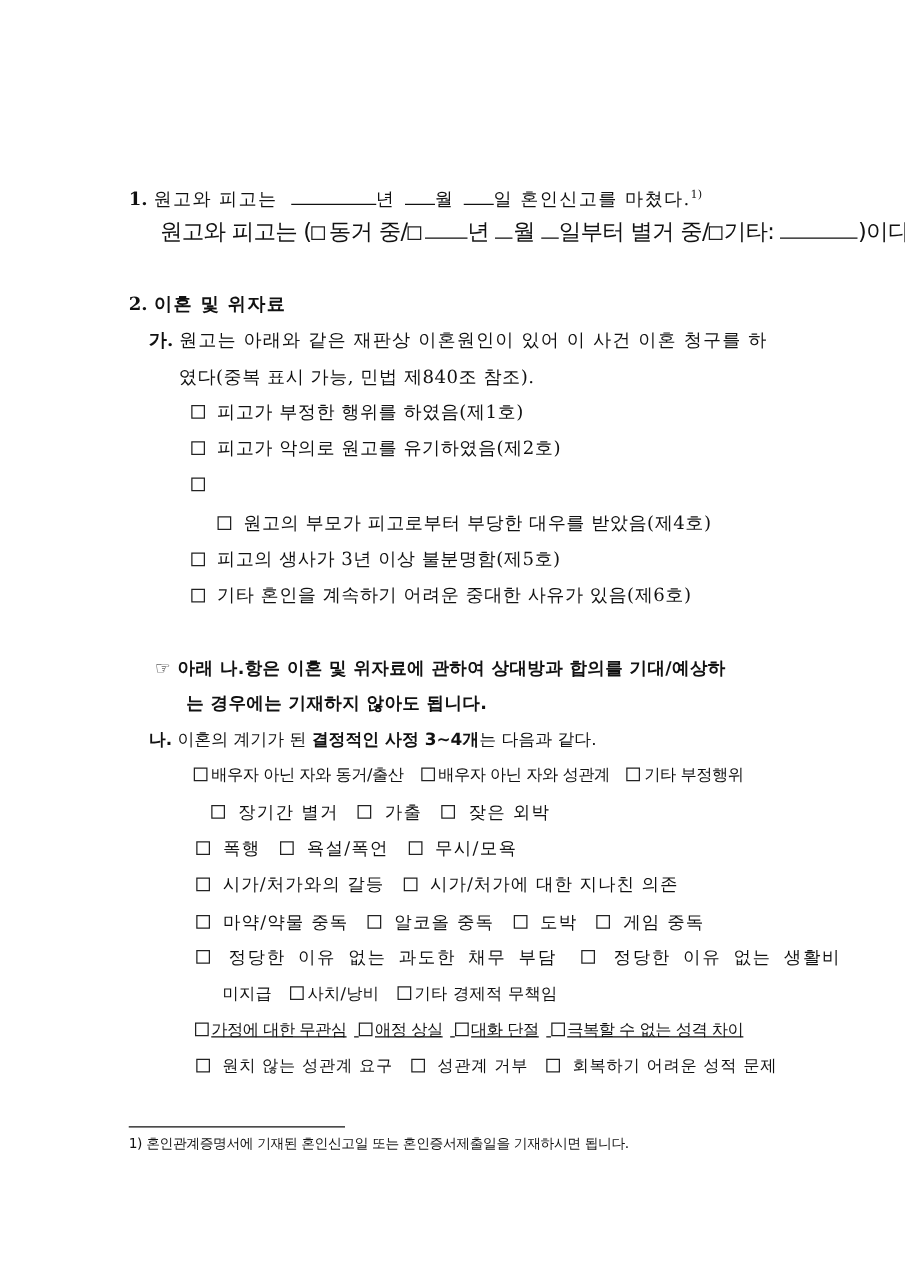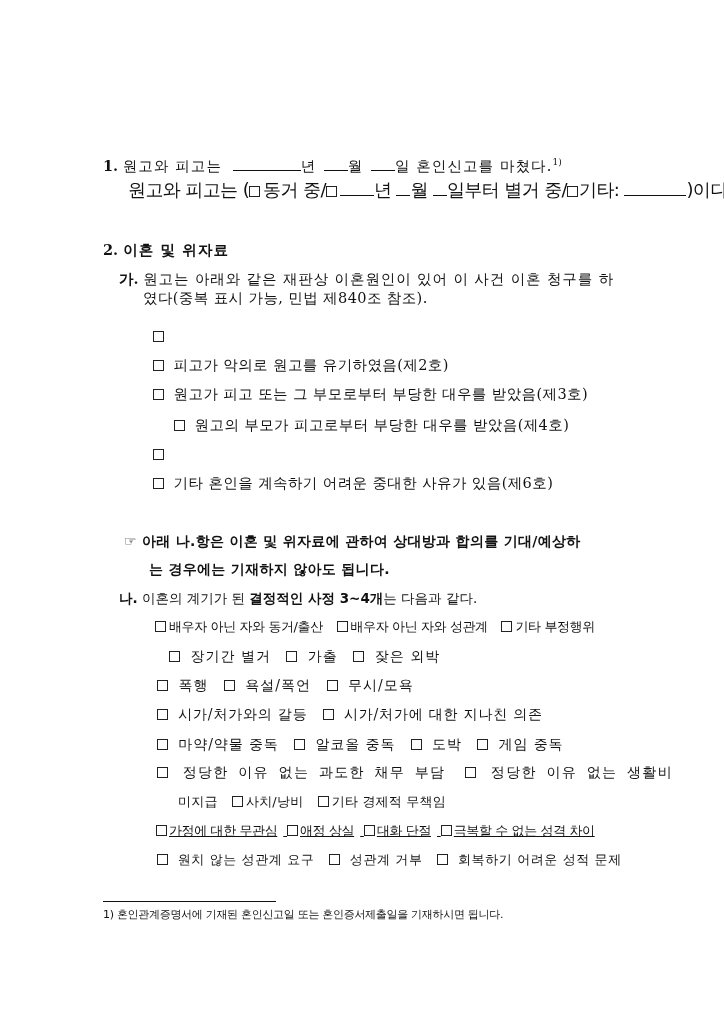--- a/index.html
+++ b/index.html
@@ -1,18 +1,18 @@
 <!DOCTYPE html>
 <html><head>
 <meta charset="utf-8">
 <style>
   html, body { margin: 0; padding: 0; background: #ffffff; }
   body { width: 724px; height: 1024px; position: relative; overflow: hidden;
          font-family: "DejaVu Serif", "Liberation Serif", serif; color: #111; }
-  .line { position: absolute; white-space: nowrap; font-size: 14.5px; line-height: 28px; }
+  .line { position: absolute; white-space: nowrap; font-size: 14.5px; line-height: 16px; }
   .sm { font-size: 18px; }
   .bold { font-weight: bold; }
   .sans { font-family: "DejaVu Sans", "Liberation Sans", sans-serif; }
   .blank { display: inline-block; border-bottom: 1px solid #111; height: 14px; vertical-align: baseline; }
   .cb { display: inline-block; width: 11px; height: 11px; border: 1px solid #222; vertical-align: -1px; margin-right: 5px; box-sizing: border-box; background: #fff; }
   .sp { display: inline-block; width: 10px; }
   sup { font-size: 9px; vertical-align: 6px; }
   .fn-rule { position: absolute; left: 103px; top: 901px; width: 173px; height: 1px; background: #111; }
   .fn { position: absolute; left: 103px; top: 907px; font-size: 11px; white-space: nowrap;
         font-family: "DejaVu Sans", "Liberation Sans", sans-serif; letter-spacing: -0.3px; }
@@ -40,29 +40,29 @@
 
 <div class="line bold" style="left:103px; top:236px;">
   <span>2.</span>
   <span class="ltr">이혼 및 위자료</span>
 </div>
 
 <div class="line" style="left:119px; top:265px;">
   <span class="bold">가.</span>
   <span class="ltr2" style="letter-spacing:0.9px;">원고는 아래와 같은 재판상 이혼원인이 있어 이 사건 이혼 청구를 하</span>
 </div>
-<div class="line" style="left:143px; top:284px;">
+<div class="line" style="left:143px; top:294px;">
   <span class="ltr2">였다(중복 표시 가능, 민법 제840조 참조).</span>
 </div>
 
-<div class="line" style="left:153px; top:322px;"><span class="cb"></span> </div>
+<div class="line" style="left:153px; top:322px;"><span class="cb"></span> <span class="ltr2">피고가 부정한 행위를 하였음(제1호)</span></div>
 <div class="line" style="left:153px; top:351px;"><span class="cb"></span> <span class="ltr2">피고가 악의로 원고를 유기하였음(제2호)</span></div>
-<div class="line" style="left:153px; top:380px;"><span class="cb"></span> <span class="ltr2">원고가 피고 또는 그 부모로부터 부당한 대우를 받았음(제3호)</span></div>
+<div class="line" style="left:153px; top:380px;"><span class="cb"></span> </div>
 <div class="line" style="left:153px; top:411px;margin-left:21px;"><span class="cb"></span> <span class="ltr2">원고의 부모가 피고로부터 부당한 대우를 받았음(제4호)</span></div>
-<div class="line" style="left:153px; top:440px;"><span class="cb"></span> </div>
+<div class="line" style="left:153px; top:440px;"><span class="cb"></span> <span class="ltr2">피고의 생사가 3년 이상 불분명함(제5호)</span></div>
 <div class="line" style="left:153px; top:469px;"><span class="cb"></span> <span class="ltr2">기타 혼인을 계속하기 어려운 중대한 사유가 있음(제6호)</span></div>
 
 <div class="line bold sans" style="left:124px; top:527px; font-size:14px; letter-spacing:0.3px;">
   <span>☞</span>
   <span>아래 나.항은 이혼 및 위자료에 관하여 상대방과 합의를 기대/예상하</span>
 </div>
 <div class="line bold sans" style="left:149px; top:555px; font-size:14px; letter-spacing:0.3px;">
   <span>는 경우에는 기재하지 않아도 됩니다.</span>
 </div>
 

